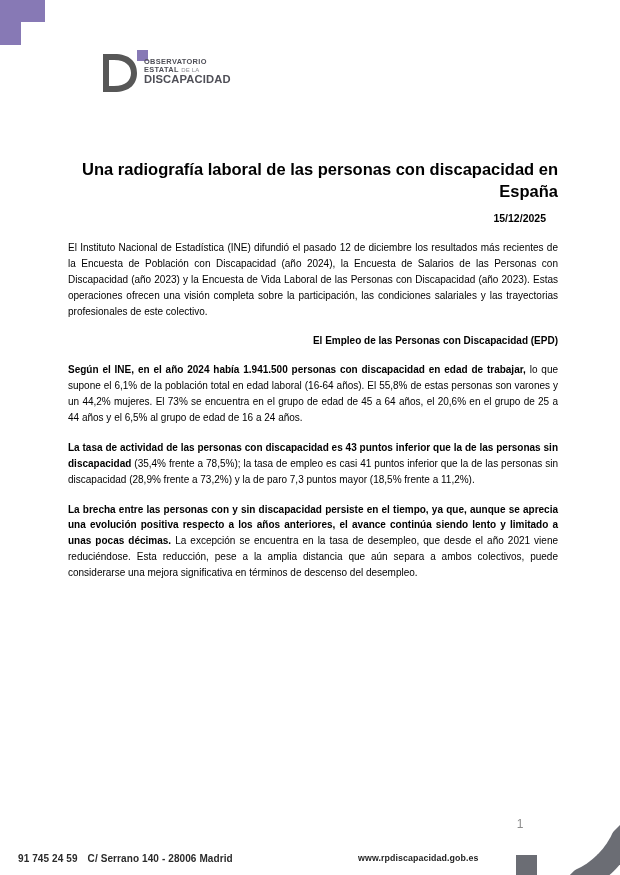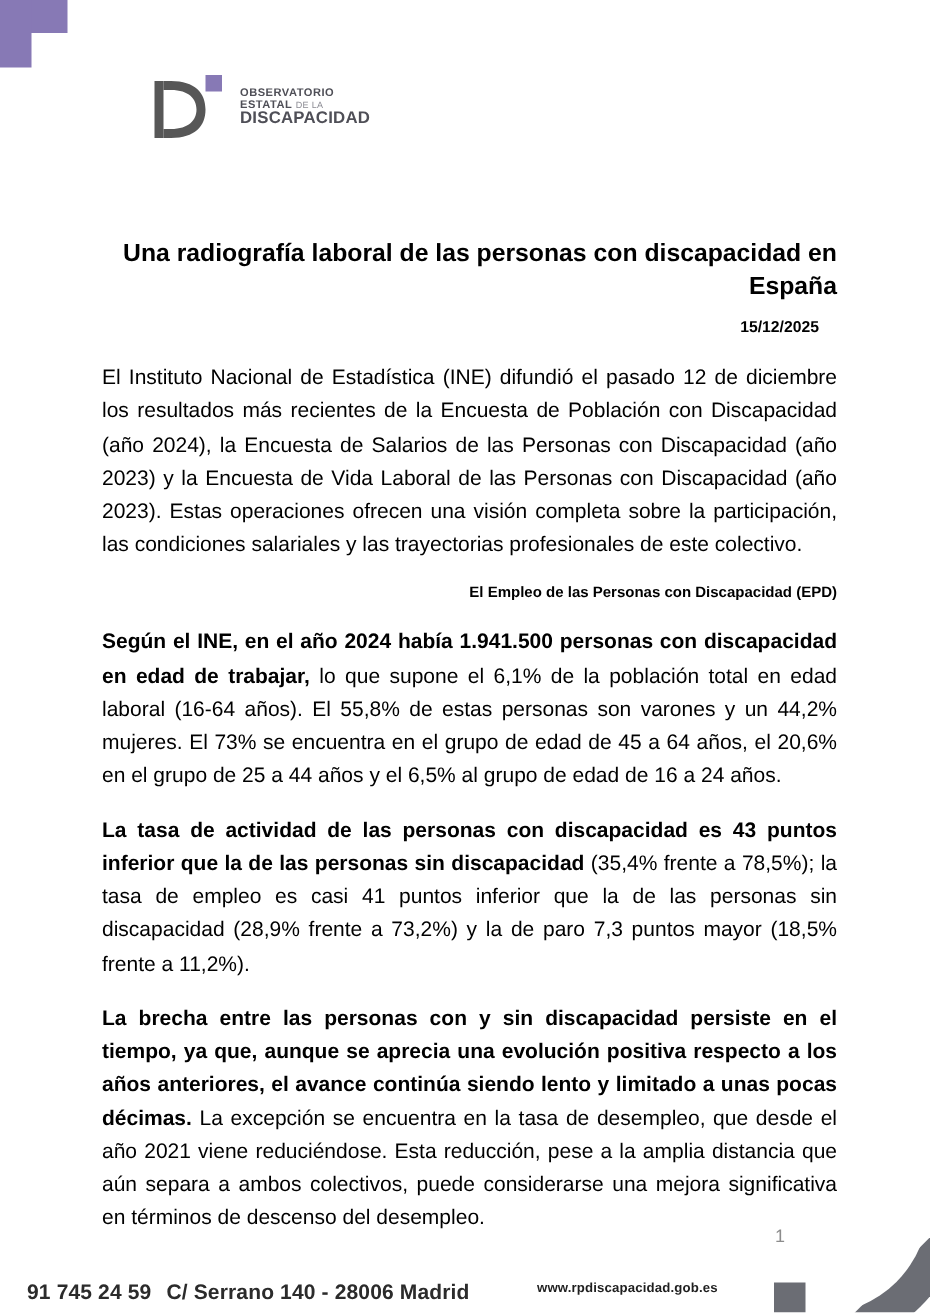--- a/index.html
+++ b/index.html
@@ -55,21 +55,21 @@
   .logo-square {
     position: absolute;
     left: 37px;
     top: 0px;
     width: 11px;
     height: 11px;
     background: #8779b5;
   }
   .logo-text {
     position: absolute;
-    left: 60px;
+    left: 44px;
     top: 8px;
     line-height: 1.02;
     color: #4f4f57;
   }
   .logo-line1 {
     font-size: 7.4px;
     font-weight: bold;
     letter-spacing: 0.35px;
   }
   .logo-line2 {
@@ -117,21 +117,21 @@
   }
 
   
   .content {
     position: absolute;
     left: 68px;
     top: 240px;
     width: 490px;
   }
   .para {
-    font-size: 14px;
+    font-size: 10px;
     line-height: 1.59;
     text-align: justify;
     margin: 0 0 14px 0;
     color: #000000;
   }
   .subhead {
     font-size: 10px;
     font-weight: bold;
     line-height: 1.59;
     margin: 0 0 13px 0;
@@ -172,21 +172,21 @@
     width: 21px;
     height: 21px;
     background: #6b6d74;
   }
 
   
   .footer-left {
     position: absolute;
     left: 18px;
     top: 853px;
-    font-size: 14px;
+    font-size: 10px;
     font-weight: bold;
     color: #2b2b2b;
     letter-spacing: 0.1px;
   }
   .footer-left .phone { margin-right: 10px; }
   .footer-site {
     position: absolute;
     left: 358px;
     top: 853px;
     font-size: 8.8px;

